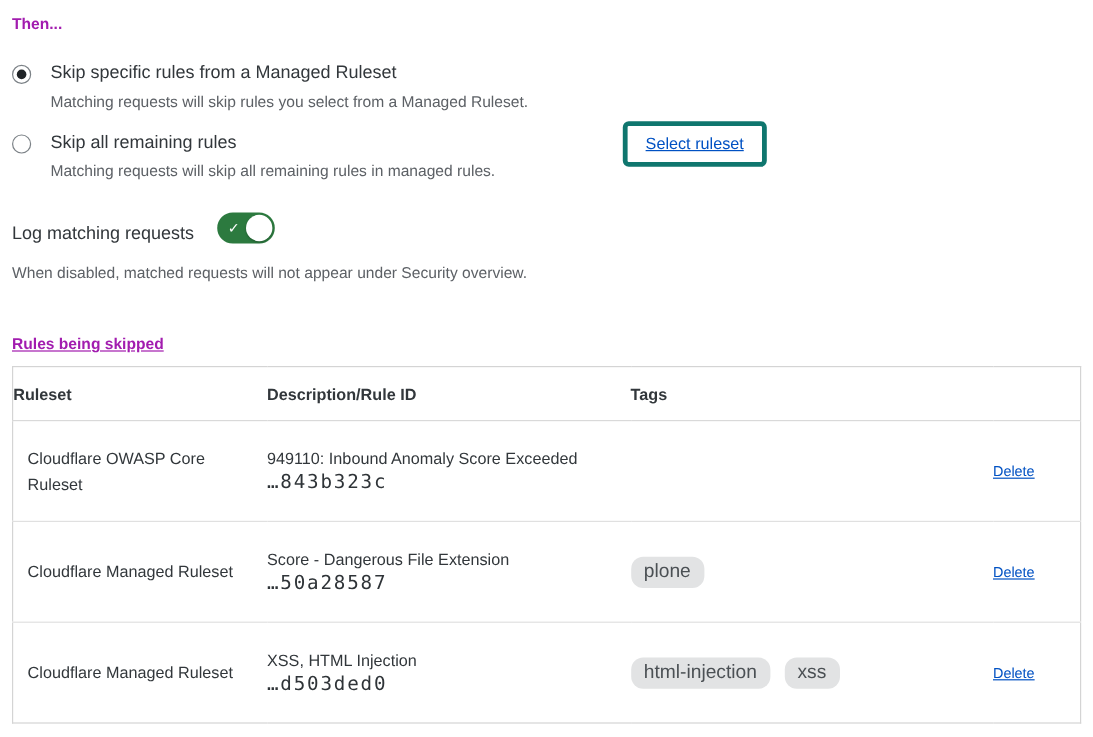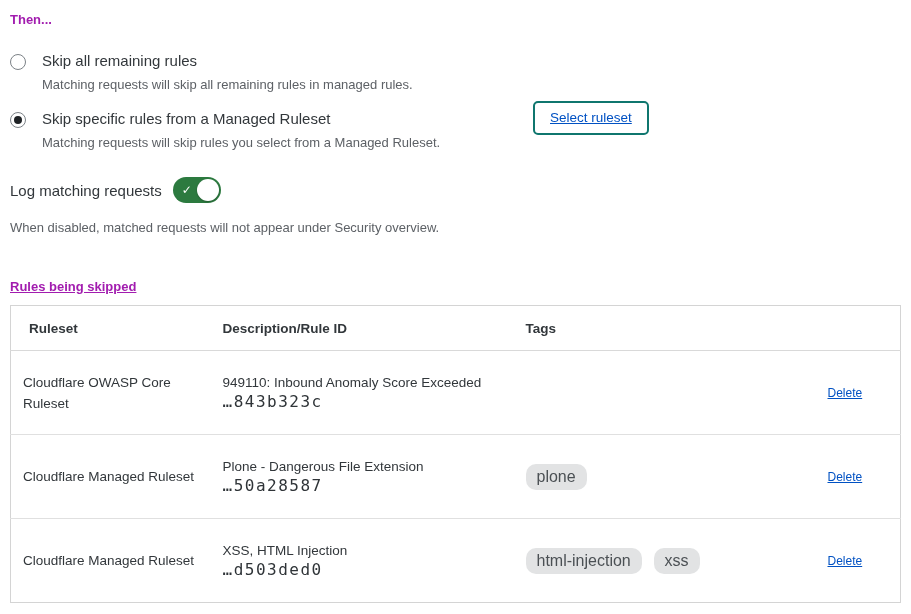--- a/index.html
+++ b/index.html
@@ -54,38 +54,39 @@
   }
   .radio-desc {
     font-size: 13px;
     color: #5d6166;
     margin-top: 6px;
     line-height: 17px;
   }
 
   .select-ruleset-btn {
     position: absolute;
-    left: 533px;
+    left: 519px;
     top: 101px;
     background: #ffffff;
-    border: 2px solid #0f766e;
+    border: 4px solid #0f766e;
     border-radius: 5px;
     padding: 7px 15px 8px 15px;
     font-family: "Liberation Sans", sans-serif;
     font-size: 13.5px;
     color: #0051c3;
     text-decoration: underline;
     cursor: pointer;
     text-align: center;
   }
 
   .toggle-row {
     display: flex;
-    align-items: center;
+    align-items: flex-end;
     margin-top: 26px;
+    gap: 8px;
   }
   .toggle-label { font-size: 15px; color: #32373b; }
   .toggle {
     margin-left: 11px;
     width: 48px;
     height: 26px;
     border-radius: 13px;
     background: #2c7a3f;
     position: relative;
     cursor: pointer;
@@ -132,21 +133,21 @@
   .rules-table thead th {
     text-align: left;
     font-size: 13.5px;
     font-weight: 700;
     color: #32373b;
     height: 45px;
     vertical-align: middle;
     border-bottom: 1px solid #d9d9d9;
     padding: 0;
   }
-  .rules-table thead th:first-child { padding-left: 18px; }
+  .rules-table thead th:first-child { }
 
   .rules-table tbody td {
     vertical-align: middle;
     height: 84px;
     border-bottom: 1px solid #e0e0e0;
     font-size: 13.5px;
     color: #32373b;
     padding: 0;
   }
   .rules-table tbody tr:last-child td { border-bottom: none; }
@@ -176,32 +177,32 @@
   }
 </style>
 </head>
 <body>
 
 <div class="page">
 
   <div class="section-heading then-heading">Then...</div>
 
   <div class="radio-option">
+    <div class="radio-control selected"></div>
+    <div class="radio-body">
+      <div class="radio-label">Skip specific rules from a Managed Ruleset</div>
+      <div class="radio-desc">Matching requests will skip rules you select from a Managed Ruleset.</div>
+    </div>
+  </div>
+
+  <div class="radio-option">
     <div class="radio-control"></div>
     <div class="radio-body">
       <div class="radio-label">Skip all remaining rules</div>
       <div class="radio-desc">Matching requests will skip all remaining rules in managed rules.</div>
-    </div>
-  </div>
-
-  <div class="radio-option">
-    <div class="radio-control selected"></div>
-    <div class="radio-body">
-      <div class="radio-label">Skip specific rules from a Managed Ruleset</div>
-      <div class="radio-desc">Matching requests will skip rules you select from a Managed Ruleset.</div>
     </div>
   </div>
 
   <button class="select-ruleset-btn">Select ruleset</button>
 
   <div class="toggle-row">
     <span class="toggle-label">Log matching requests</span>
     <span class="toggle">
       <span class="check">✓</span>
       <span class="knob"></span>
@@ -234,21 +235,21 @@
           <div class="rule-id">…843b323c</div>
         </td>
         <td class="cell-tags"></td>
         <td class="cell-action">
           <a class="delete-link">Delete</a>
         </td>
       </tr>
       <tr>
         <td class="cell-ruleset">Cloudflare Managed Ruleset</td>
         <td class="cell-desc">
-          <div class="rule-desc-line">Plone - Dangerous File Extension</div>
+          <div class="rule-desc-line">Score - Dangerous File Extension</div>
           <div class="rule-id">…50a28587</div>
         </td>
         <td class="cell-tags">
           <span class="tag-pill">plone</span>
         </td>
         <td class="cell-action">
           <a class="delete-link">Delete</a>
         </td>
       </tr>
       <tr>

